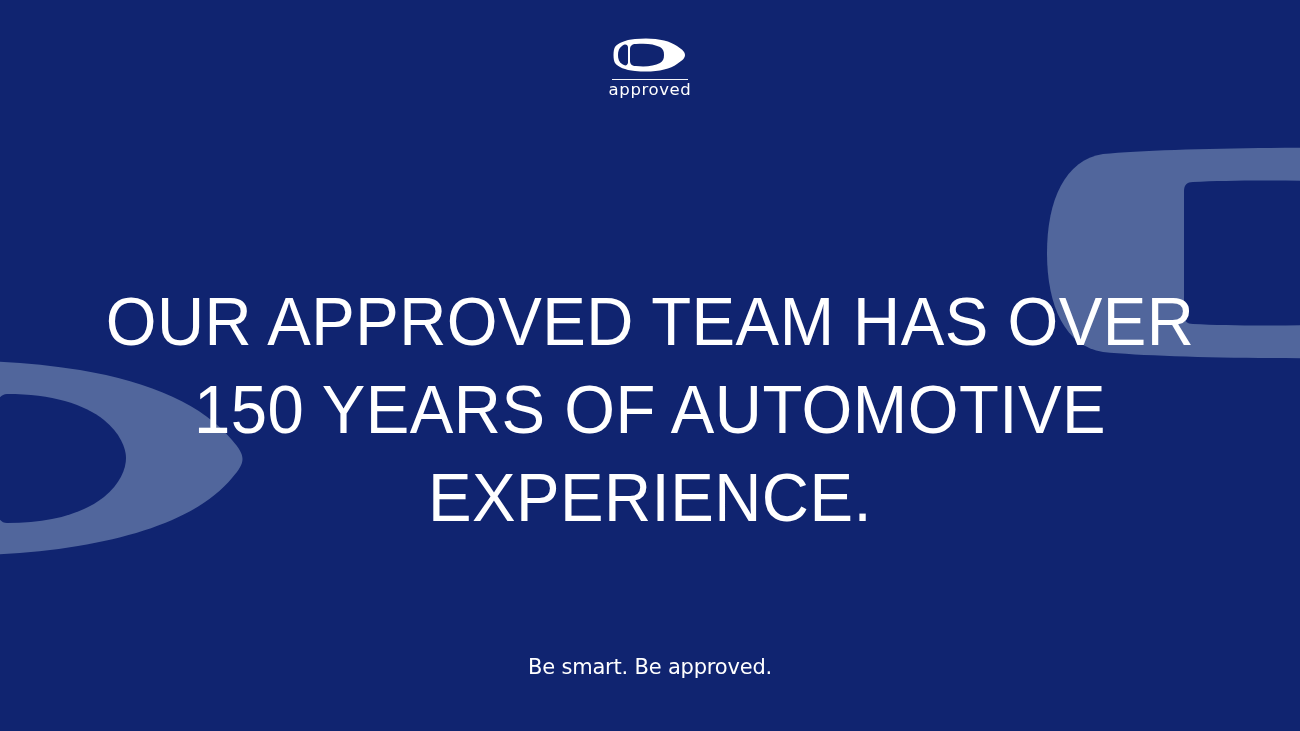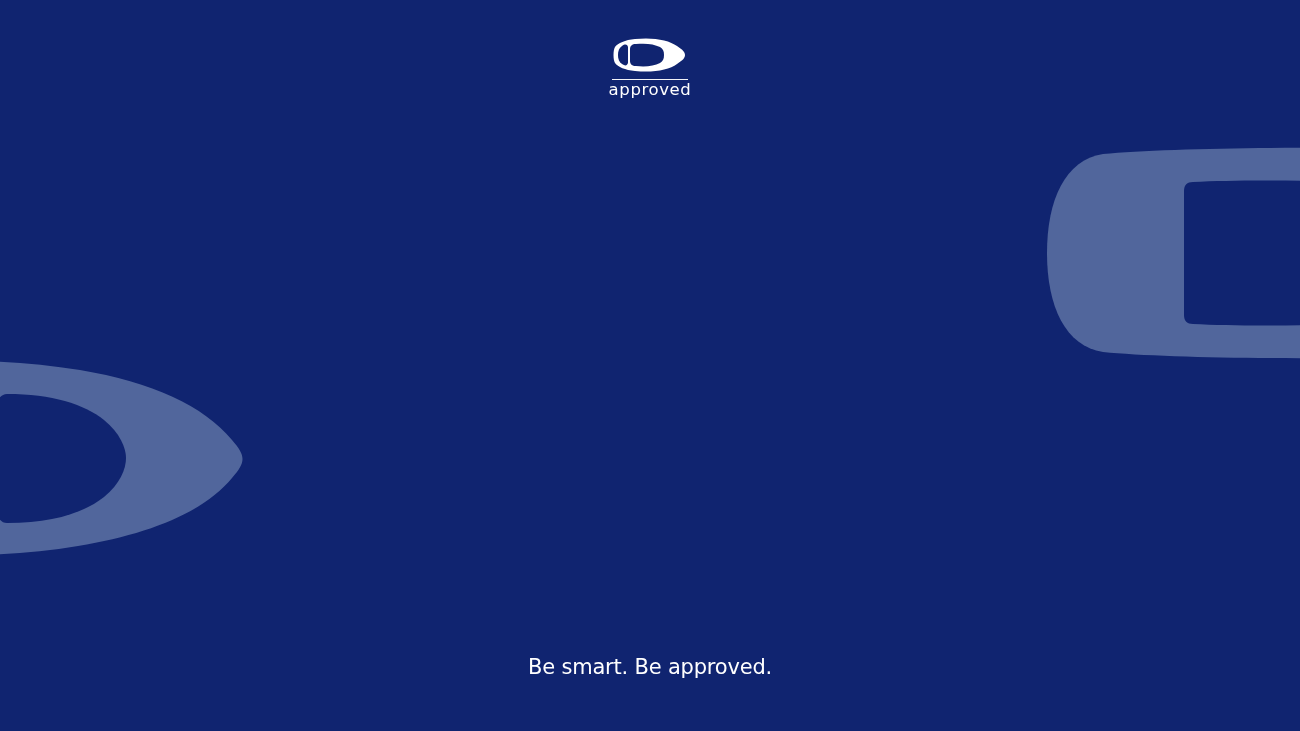--- a/index.html
+++ b/index.html
@@ -191,16 +191,21 @@
         C 12 6, 14 6, 15 9
         L 15 25
         C 14 28, 12 28, 9 26
         C 6 24, 5 21, 5 17
         C 5 13, 6 10, 9 8 Z"></path>
     </svg>
     <div class="logo-rule"></div>
     <div class="logo-word">approved</div>
   </div>
 
+  <div class="headline">
+    <div class="headline-line">OUR APPROVED TEAM HAS OVER</div>
+    <div class="headline-line">150 YEARS OF AUTOMOTIVE</div>
+    <div class="headline-line">EXPERIENCE.</div>
+  </div>
 
   <div class="tagline">Be smart. Be approved.</div>
 
 </div>
 
 </body></html>

